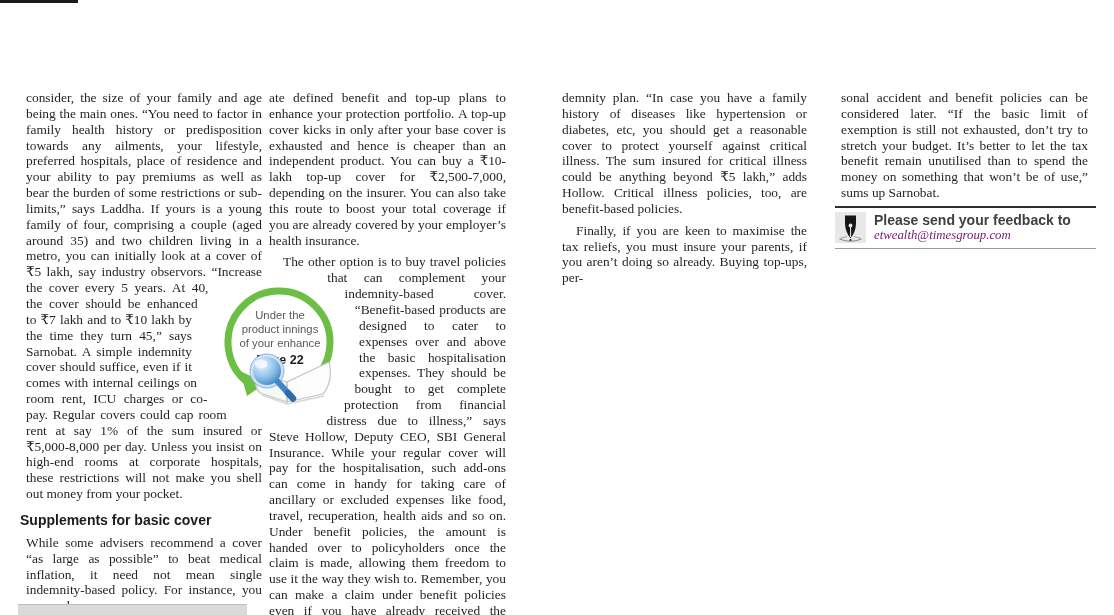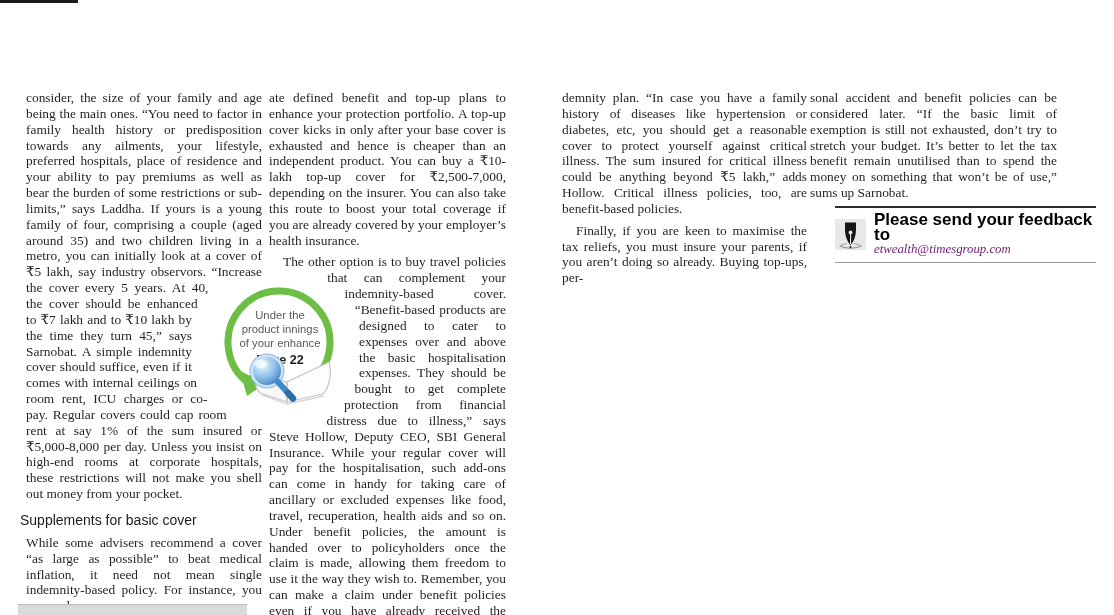--- a/index.html
+++ b/index.html
@@ -7,44 +7,44 @@
         font-family:"Liberation Serif","DejaVu Serif",serif;}
   .top-rule{position:absolute;left:0;top:0;width:78px;height:3px;background:#1a1a1a;}
   .bottom-strip{position:absolute;left:18px;top:604px;width:229px;height:11px;
         background:#dadada;border-top:1px solid #bdbdbd;}
   .col{position:absolute;top:84px;font-size:13.4px;line-height:15.85px;color:#231f20;
         text-align:justify;}
   .col p{margin:6px;}
   .col1{left:20px;width:248px;}
   .col2{left:263px;width:249px;}
   .col3{left:556px;width:257px;}
-  .col4{left:804px;width:259px;}
+  .col4{left:835px;width:259px;}
   .indent{text-indent:14px;}
   .subhead{font-family:"Liberation Sans","DejaVu Sans",sans-serif;font-size:14px;
-        line-height:16px;font-weight:normal;margin:10px 0 7px 0;color:#1c1c1e;text-align:left;}
+        line-height:16px;font-weight:bold;margin:10px 0 7px 0;color:#1c1c1e;text-align:left;}
   .spacer-r{float:right;width:70px;height:128px;
         shape-outside:ellipse(70px 70px at 70px 64px);shape-margin:2px;}
   .spacer-l{float:left;width:90px;height:158px;
         shape-outside:ellipse(91px 79px at 0px 79px);shape-margin:2px;}
   
   .promo-badge{position:absolute;left:220px;top:284px;width:120px;height:130px;}
   .badge-arc{position:absolute;left:0;top:0;}
   .badge-text{position:absolute;left:10px;top:24px;width:100px;text-align:center;
         font-family:"Liberation Sans","DejaVu Sans",sans-serif;font-size:11.3px;
         line-height:14px;color:#58595b;}
   .badge-page{font-weight:bold;font-size:12.5px;color:#1d1d1f;margin-top:3px;
         font-family:"Liberation Sans","DejaVu Sans",sans-serif;}
   .badge-book{position:absolute;left:20px;top:66px;}
   
   .feedback{position:absolute;left:835px;top:206px;width:261px;
         border-top:2px solid #2e2e2e;border-bottom:1px solid #9b9b9b;
         padding:4px 0 5px 0;display:flex;align-items:center;gap:8px;background:#fff;}
   .pen-box{width:31px;height:31px;flex:0 0 auto;}
   .fb-title{font-family:"Liberation Sans","DejaVu Sans",sans-serif;font-weight:bold;
-        font-size:17px;line-height:15px;color:#000000;}
+        font-size:14px;line-height:15px;color:#404040;}
   .fb-email{font-style:italic;font-size:12.8px;line-height:15px;color:#701a75;}
 </style>
 </head>
 <body>
 
 <div class="page">
 
   <div class="top-rule"></div>
 
   <div class="col col1">

